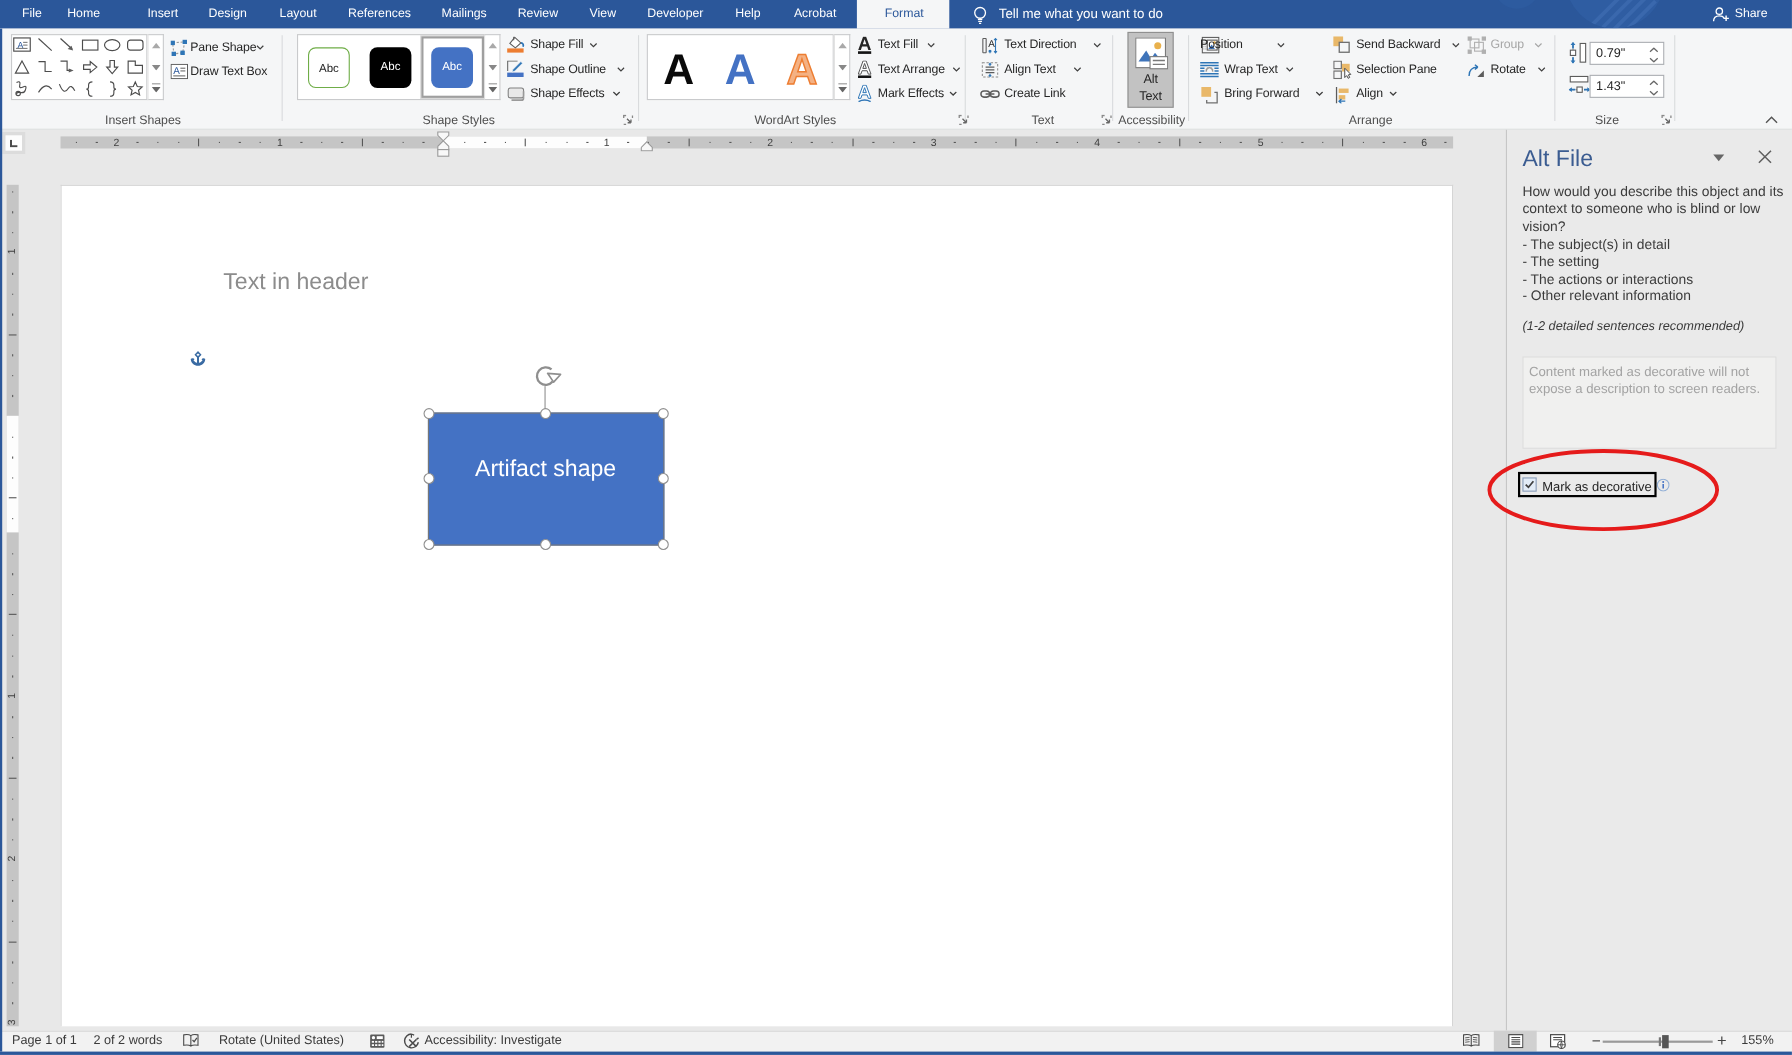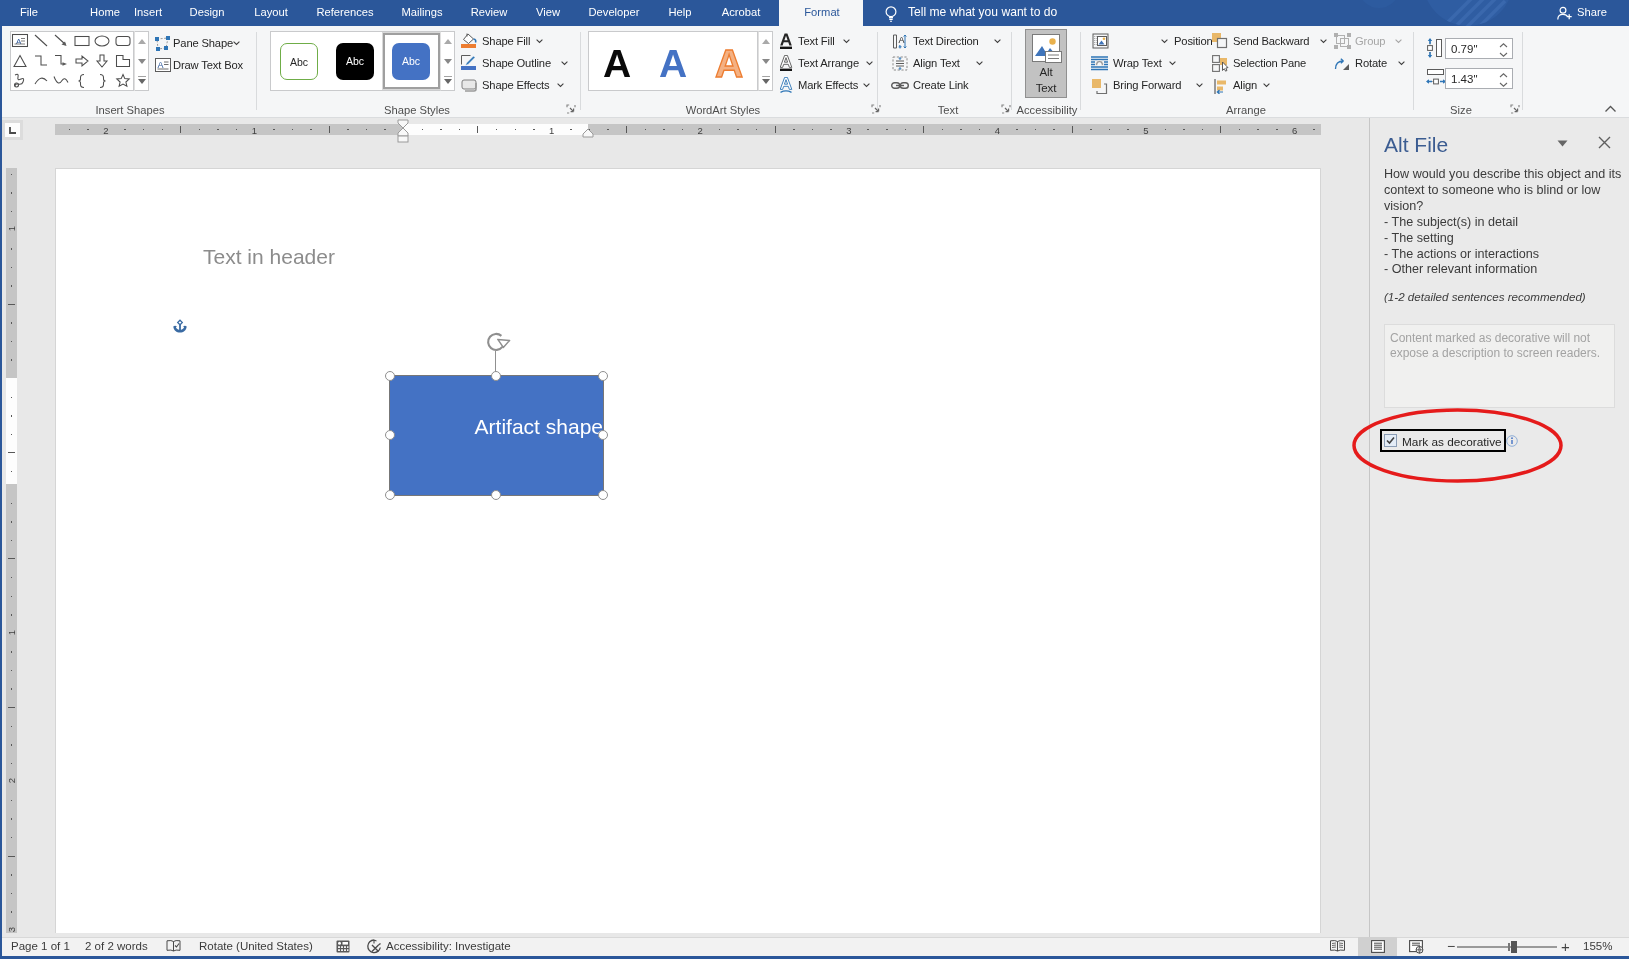--- a/index.html
+++ b/index.html
@@ -27,21 +27,21 @@
       <circle cx="128" cy="-19" r="45" fill="#2f5da2"></circle>
       <g stroke="#3a68ad" stroke-width="3.5" clip-path="url(#cc)">
         <line x1="108" y1="22" x2="138" y2="-8"></line>
         <line x1="117" y1="25" x2="147" y2="-5"></line>
         <line x1="126" y1="28" x2="156" y2="-2"></line>
         <line x1="135" y1="31" x2="165" y2="1"></line>
       </g>
     </svg>
   </div>
 <div class="tab" style="left:29px;transform:translateX(-50%)">File</div>
-<div class="tab" style="left:105px;transform:translateX(-50%)">Home</div>
+<div class="tab" style="left:76px;transform:translateX(-50%)">Home</div>
 <div class="tab" style="left:148px;transform:translateX(-50%)">Insert</div>
 <div class="tab" style="left:207px;transform:translateX(-50%)">Design</div>
 <div class="tab" style="left:271px;transform:translateX(-50%)">Layout</div>
 <div class="tab" style="left:345px;transform:translateX(-50%)">References</div>
 <div class="tab" style="left:422px;transform:translateX(-50%)">Mailings</div>
 <div class="tab" style="left:489px;transform:translateX(-50%)">Review</div>
 <div class="tab" style="left:548px;transform:translateX(-50%)">View</div>
 <div class="tab" style="left:614px;transform:translateX(-50%)">Developer</div>
 <div class="tab" style="left:680px;transform:translateX(-50%)">Help</div>
 <div class="tab" style="left:741px;transform:translateX(-50%)">Acrobat</div>
@@ -304,21 +304,21 @@
   </svg>
 <div class="btxt" style="left:1046px;top:66px;transform:translateX(-50%);font-size:11.5px">Alt</div>
 <div class="btxt" style="left:1046px;top:82px;transform:translateX(-50%);font-size:11.5px">Text</div>
 <svg class="abs" style="left:1092px;top:33px;width:17px;height:16px" viewBox="0 0 17 16">
 <rect x="1" y="1" width="15" height="14" fill="none" stroke="#5c5c5c" stroke-width="1"></rect>
 <path d="M2.5 3 L2.5 13 M4.2 3 L4.2 13" stroke="#9a9a9a" stroke-width="0.8" stroke-dasharray="1 1"></path>
 <rect x="5.5" y="3.5" width="9" height="9" fill="#fff" stroke="#5c5c5c" stroke-width="1"></rect>
 <circle cx="12" cy="5.8" r="1.3" fill="#e9b14c"></circle>
 <path d="M6.5 11.5 L9.5 7.5 L12.5 11.5 Z" fill="#3f74ba"></path>
   </svg>
-<div class="btxt" style="left:1174px;top:35px">Position</div>
+<div class="btxt" style="left:1091px;top:35px">Position</div>
 <svg class="abs" style="left:1161px;top:39px;width:7.0px;height:4.5px" viewBox="0 0 7 4.5">
     <path d="M0.6 0.6 L3.5 3.4 L6.4 0.6" fill="none" stroke="#404040" stroke-width="1.1"></path>
   </svg>
 <svg class="abs" style="left:1091px;top:56px;width:17px;height:15px" viewBox="0 0 17 15">
 <g stroke="#2e75b6" stroke-width="1.3">
 <path d="M0 1 L17 1 M0 3.5 L17 3.5 M0 6 L4 6 M13 6 L17 6 M0 8.5 L4 8.5 M13 8.5 L17 8.5 M0 11 L17 11 M0 13.5 L17 13.5"></path>
     </g>
 <path d="M4.5 9.5 Q4.5 4.5 8.5 4.5 Q12.5 4.5 12.5 9.5 L10.5 9.5 Q10.5 6.5 8.5 6.5 Q6.5 6.5 6.5 9.5 Z" fill="#9a9a9a" stroke="#fff" stroke-width="0.6"></path>
   </svg>
 <div class="btxt" style="left:1113px;top:57px">Wrap Text</div>
@@ -538,21 +538,21 @@
 <div class="abs" style="left:55px;top:168px;width:1266px;height:765px;background:#fff;border:1px solid #d5d5d5;border-bottom:none"></div>
 <div class="abs" style="left:203px;top:245px;font-size:21px;color:#8c8c8c">Text in header</div>
 <svg class="abs" style="left:172.5px;top:318.5px;width:14px;height:15px" viewBox="0 0 14 15">
 <g fill="#3a6ba3">
 <path fill-rule="evenodd" d="M7 0.2 L10.2 3.5 L7 6.8 L3.8 3.5 Z M7 2.3 L8.5 3.5 L7 4.7 L5.5 3.5 Z"></path>
 <rect x="6.1" y="5.5" width="1.8" height="7"></rect>
 <path d="M0.3 7.4 C1.3 6.3 3.2 6.5 3.8 7.6 L2.9 8.6 C4.8 11.7 9.2 11.7 11.1 8.6 L10.2 7.6 C10.8 6.5 12.7 6.3 13.7 7.4 C13.2 11.4 10.5 13.6 7 13.6 C3.5 13.6 0.8 11.4 0.3 7.4 Z"></path>
 </g>
   </svg>
 <div class="abs" style="left:389px;top:375px;width:215px;height:121px;background:#4472c4;border:1px solid #777"></div>
-<div class="abs" style="left:389px;top:416px;width:214px;text-align:right;font-size:21px;line-height:21px;color:#fff">Artifact shape</div>
+<div class="abs" style="left:389px;top:416px;width:214px;text-align:center;font-size:21px;line-height:21px;color:#fff">Artifact shape</div>
 <div class="abs" style="left:495px;top:351px;width:1px;height:21px;background:#909090"></div>
 <svg class="abs" style="left:486px;top:332px;width:26px;height:20px" viewBox="0 0 26 20">
 <path d="M15.4 3.9 A8 8 0 1 0 16.4 14.9" fill="none" stroke="#8f8f8f" stroke-width="2.1"></path>
 <path d="M11.8 7.4 L23.6 8.4 L17.3 15.4 Z" fill="#fff" stroke="#8f8f8f" stroke-width="1.5" stroke-linejoin="round"></path>
   </svg>
 <div class="handle" style="left:384.5px;top:370.5px"></div>
 <div class="handle" style="left:490.7px;top:370.5px"></div>
 <div class="handle" style="left:598px;top:370.5px"></div>
 <div class="handle" style="left:384.5px;top:430px"></div>
 <div class="handle" style="left:598px;top:430px"></div>

